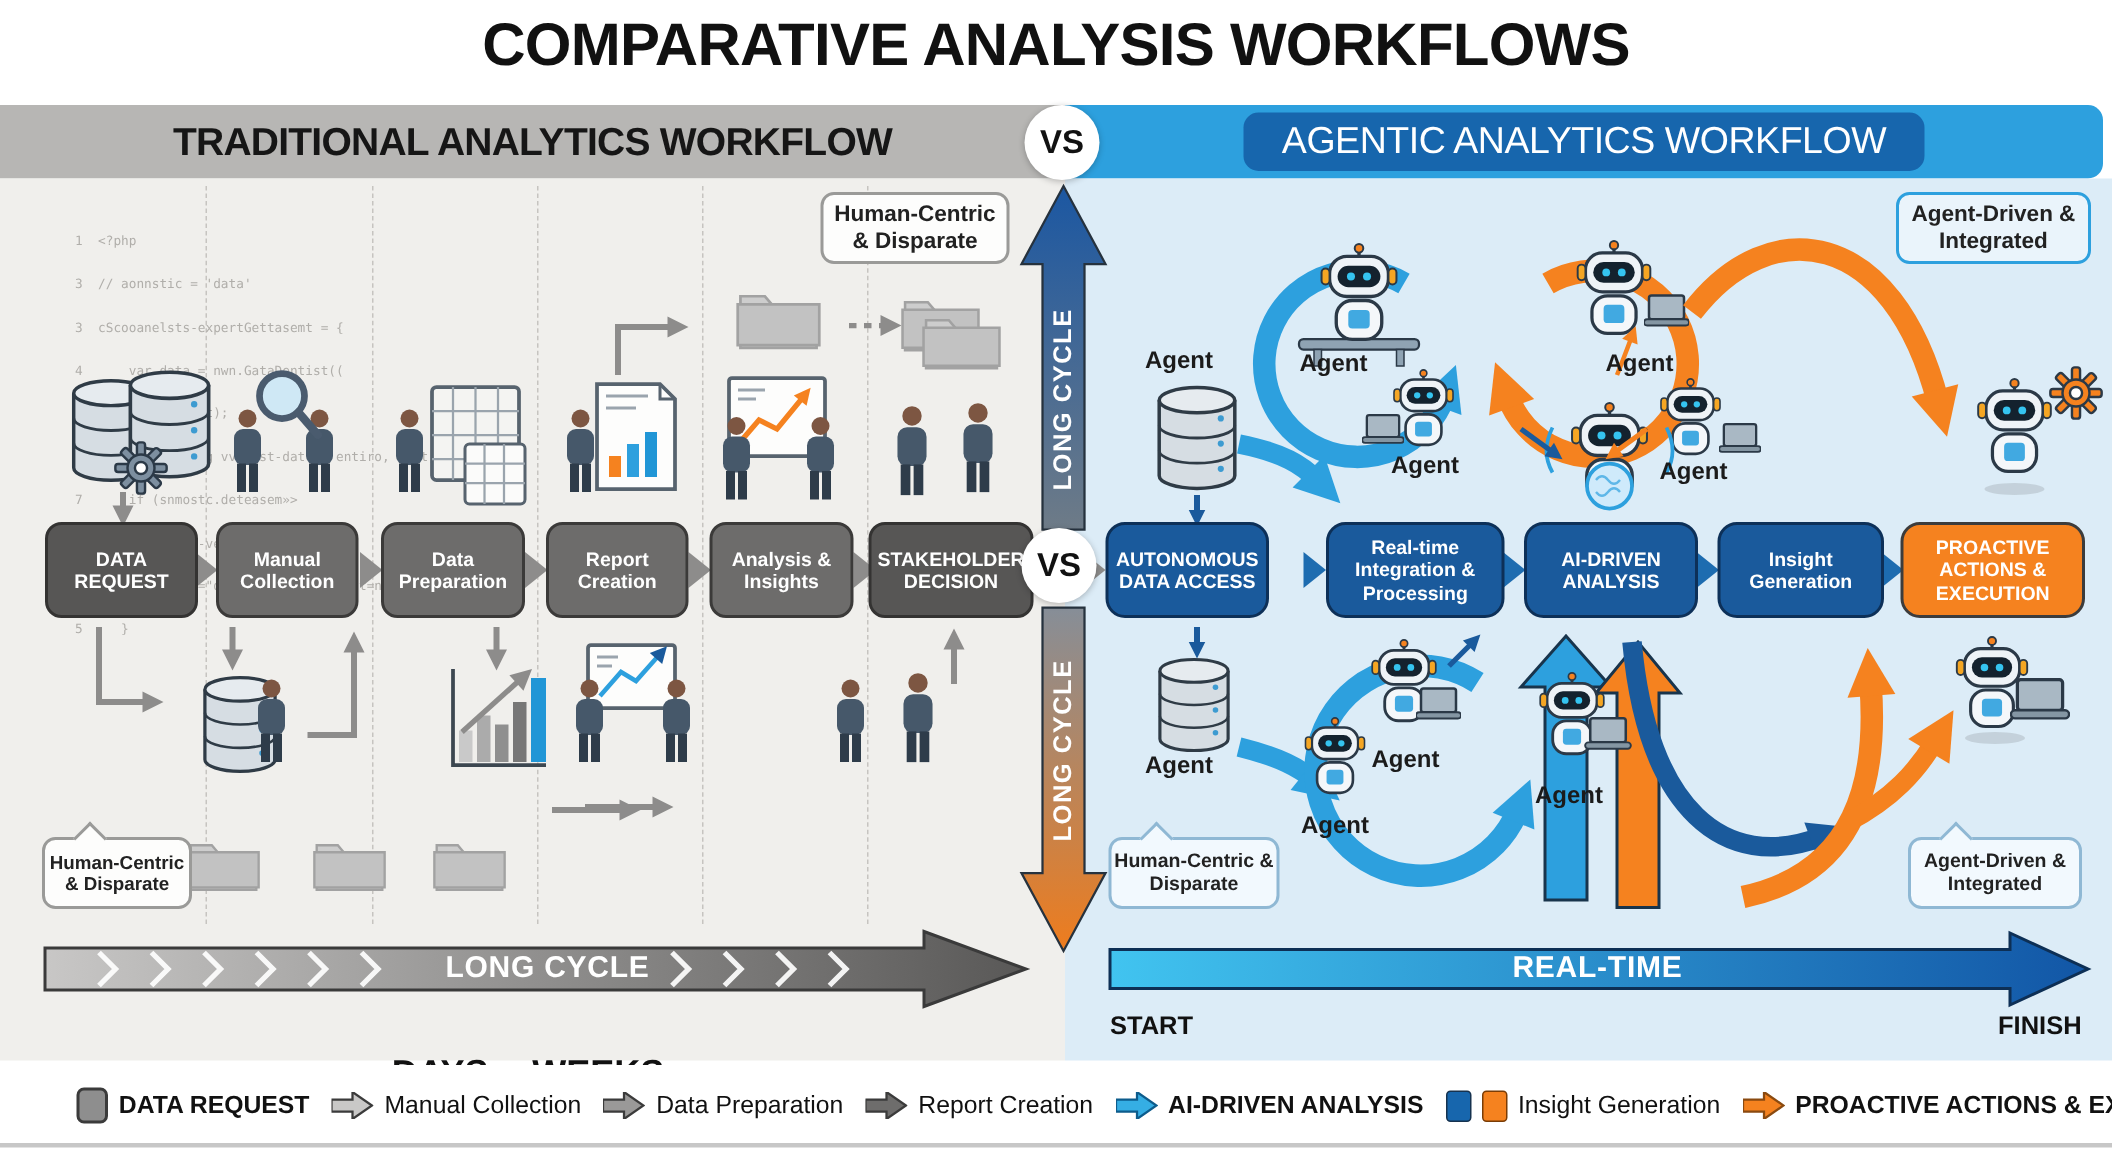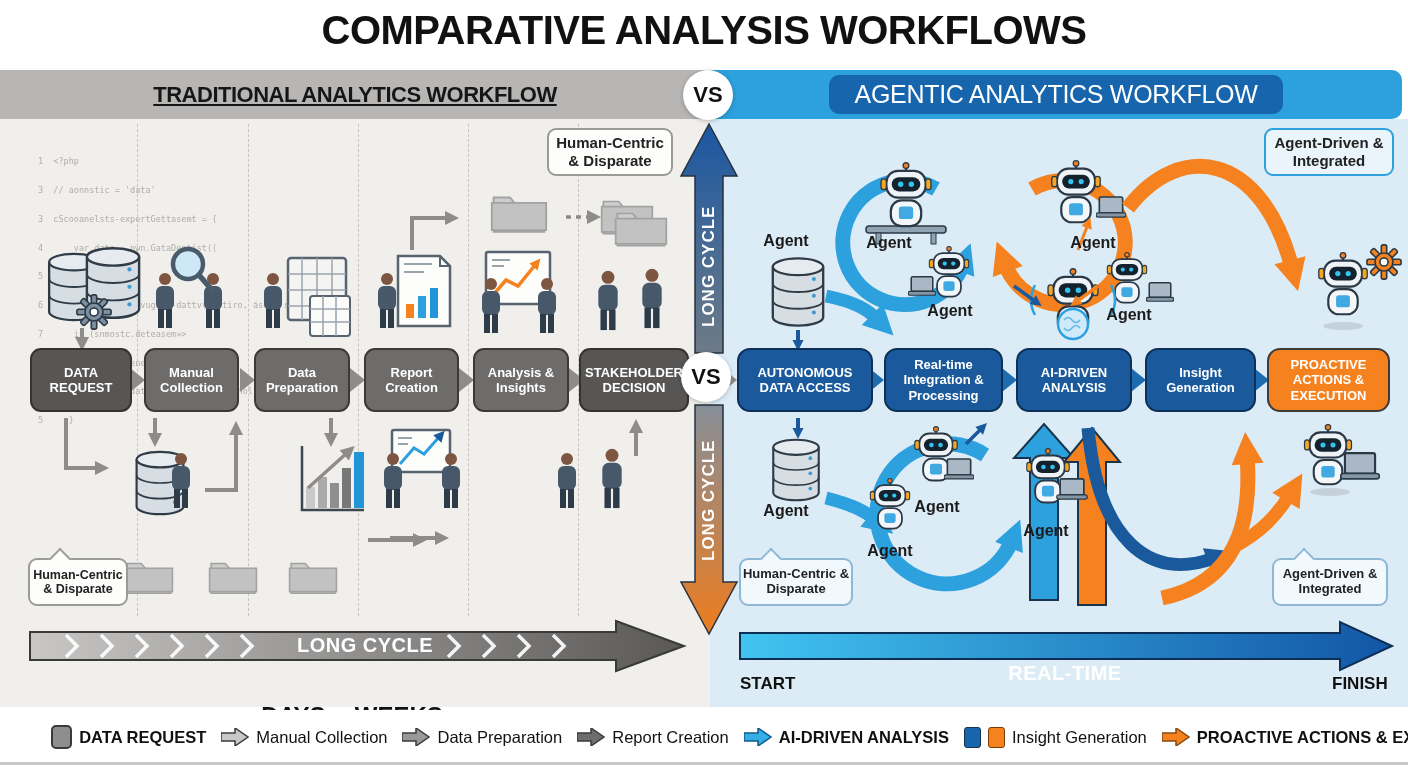--- a/index.html
+++ b/index.html
@@ -4,34 +4,34 @@
 <style>
   html,body{margin:0;padding:0;background:#ffffff;}
   .stage{position:relative;width:1408px;height:768px;overflow:hidden;background:#fff;
          font-family:"Liberation Sans","DejaVu Sans",sans-serif;}
   .abs{position:absolute;}
   
   .main-title{left:0;top:8px;width:1408px;text-align:center;font-size:40px;font-weight:900;
               color:#111;letter-spacing:-.5px;}
   .hdr-left{left:0;top:70px;width:710px;height:49px;background:#b7b6b4;display:flex;
             align-items:center;justify-content:center;}
-  .hdr-left-txt{font-size:22px;font-weight:800;color:#161616;letter-spacing:-.5px;text-decoration:underline;}
+  .hdr-left-txt{font-size:26px;font-weight:800;color:#161616;letter-spacing:-.5px;}
   .hdr-right{left:710px;top:70px;width:692px;height:49px;background:#2da0de;border-radius:0 10px 10px 0;
              display:flex;align-items:center;justify-content:center;}
   .hdr-pill{background:#1766ad;border-radius:10px;padding:5px 26px;color:#fff;font-size:25px;
             font-weight:400;letter-spacing:-.3px;}
   .vs-circle{width:50px;height:50px;border-radius:50%;background:#fff;display:flex;align-items:center;
              justify-content:center;font-size:22px;font-weight:700;color:#111;z-index:6;
              box-shadow:0 1px 4px rgba(0,0,0,.25);}
   
   .panel-left{left:0;top:119px;width:710px;height:588px;background:#f0efec;}
   .panel-right{left:710px;top:119px;width:698px;height:588px;background:#dcecf7;}
   .sep{border-left:1.5px dashed #c6c4c0;width:0;top:124px;height:492px;z-index:1;}
   
-  .code{left:38px;top:138px;z-index:2;font-family:"DejaVu Sans Mono","Liberation Mono",monospace;
+  .code{left:50px;top:138px;z-index:2;font-family:"DejaVu Sans Mono","Liberation Mono",monospace;
         font-size:8.5px;line-height:9.6px;color:#b0aeaa;white-space:pre;}
   
   .badge{background:#fdfdfc;border:2px solid #9a9a98;border-radius:9px;display:flex;align-items:center;
          justify-content:center;text-align:center;font-weight:700;color:#222;z-index:5;line-height:1.2;}
   .badge.blue{background:#eaf4fb;border-color:#2da0de;}
   .bubble{background:#fdfdfc;border:2px solid #9a9a98;border-radius:9px;display:flex;align-items:center;
           justify-content:center;text-align:center;font-weight:700;color:#222;z-index:5;line-height:1.15;}
   .bubble.blue{background:#f2f9fe;border-color:#8fb8d4;}
   .bubble .ptr{position:absolute;top:-9px;left:22px;width:14px;height:14px;background:inherit;
                border-left:2px solid;border-top:2px solid;border-color:inherit;transform:rotate(45deg);}
@@ -342,21 +342,21 @@
   <div class="abs pbox gray" style="left:364px;width:95px;">Report Creation</div>
   <div class="abs pbox gray" style="left:473px;width:96px;">Analysis &amp; Insights</div>
   <div class="abs pbox gray-dark" style="left:579px;width:110px;">STAKEHOLDER DECISION</div>
   <div class="abs tri gray" style="left:130px;"></div>
   <div class="abs tri gray" style="left:240px;"></div>
   <div class="abs tri gray" style="left:350px;"></div>
   <div class="abs tri gray" style="left:459px;"></div>
   <div class="abs tri gray" style="left:569px;"></div>
 
   <div class="abs tri gray" style="left:722px;"></div>
-  <div class="abs pbox navy" style="left:737px;width:136px;">AUTONOMOUS DATA ACCESS</div>
+  <div class="abs pbox navy" style="left:737px;width:109px;">AUTONOMOUS DATA ACCESS</div>
   <div class="abs pbox navy" style="left:884px;width:119px;">Real-time Integration &amp; Processing</div>
   <div class="abs pbox navy" style="left:1016px;width:116px;">AI-DRIVEN ANALYSIS</div>
   <div class="abs pbox navy" style="left:1145px;width:111px;">Insight Generation</div>
   <div class="abs pbox orange" style="left:1267px;width:123px;">PROACTIVE ACTIONS &amp; EXECUTION</div>
   <div class="abs tri blue" style="left:869px;"></div>
   <div class="abs tri blue" style="left:1002px;"></div>
   <div class="abs tri blue" style="left:1131px;"></div>
   <div class="abs tri blue" style="left:1254px;"></div>
 
   <div class="abs vs-circle" style="left:681px;top:352px;">VS</div>
@@ -387,21 +387,21 @@
   <div class="abs agent" style="left:905px;top:498px;">Agent</div>
   <div class="abs agent" style="left:858px;top:542px;">Agent</div>
   <div class="abs agent" style="left:1014px;top:522px;">Agent</div>
 
   <div class="abs cycle-txt" style="left:280px;top:634px;width:170px;">LONG CYCLE</div>
   <div class="abs dur" style="left:152px;top:702px;width:400px;">
     <span>DAYS</span>
     <span class="to">to</span>
     <span>WEEKS</span>
   </div>
-  <div class="abs cycle-txt" style="left:950px;top:634px;width:230px;margin-top:28px;">REAL-TIME</div>
+  <div class="abs cycle-txt" style="left:950px;top:634px;width:230px;">REAL-TIME</div>
   <div class="abs endpt" style="left:740px;top:674px;">START</div>
   <div class="abs endpt" style="left:1332px;top:674px;">FINISH</div>
 
   <div class="abs legend">
     <div class="litem">
       <span class="lbox"></span>
       <span class="lbl b">DATA REQUEST</span>
     </div>
     <div class="litem">
       <svg width="28" height="18" viewBox="0 0 28 18">

